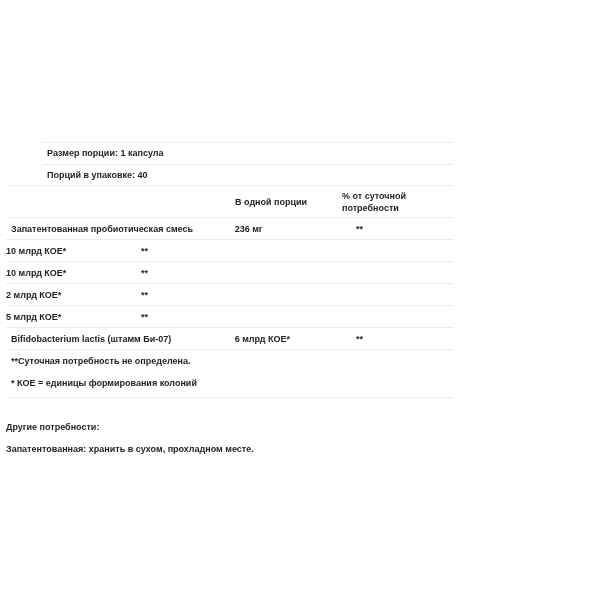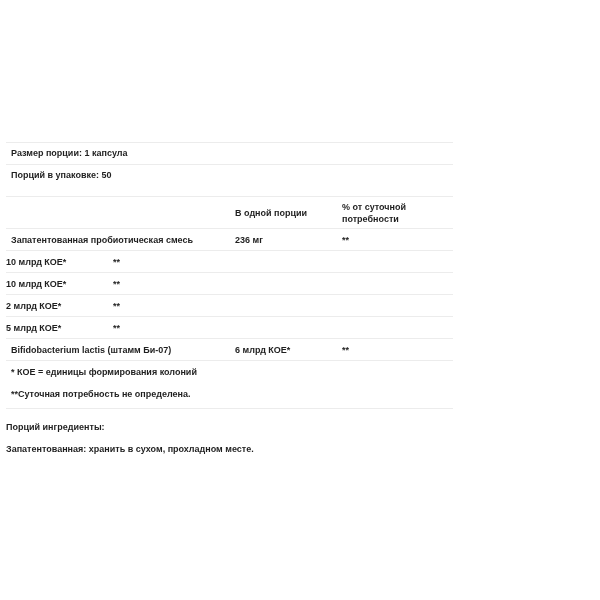--- a/index.html
+++ b/index.html
@@ -25,27 +25,28 @@
       border-top: 1px solid #ececec;
       font-size: 9px;
       font-weight: bold;
       display: flex;
       align-items: center;
       box-sizing: border-box;
     }
     .row.single {
       height: 21.5px;
       padding-left: 5px;
+      margin-left: 36px;
     }
     .row.header {
       height: 32px;
-      margin-top: 11px;
     }
     .row.item {
       height: 22px;
+      gap: 28px;
     }
     .c1 { width: 229px; padding-left: 5px; box-sizing: border-box; }
     .c2 { width: 107px; }
     .c3 { width: 111px; line-height: 12px; }
     .footnotes {
       border-top: 1px solid #ececec;
       border-bottom: 1px solid #ececec;
       padding: 6px 0 8px 5px;
       font-size: 9px;
       font-weight: bold;
@@ -65,21 +66,21 @@
     }
   </style>
 </head>
 <body>
 
 <div class="facts">
   <div class="row single">
     <span>Размер порции: 1 капсула</span>
   </div>
   <div class="row single">
-    <span>Порций в упаковке: 50</span>
+    <span>Порций в упаковке: 40</span>
   </div>
   <div class="row header">
     <div class="c1"></div>
     <div class="c2">В одной порции</div>
     <div class="c3">% от суточной потребности</div>
   </div>
   <div class="row item">
     <div class="c1">Запатентованная пробиотическая смесь</div>
     <div class="c2">236 мг</div>
     <div class="c3">**</div>
@@ -99,19 +100,19 @@
   <div class="row item">
     <div class="c2">5 млрд КОЕ*</div>
     <div class="c3">**</div>
   </div>
   <div class="row item">
     <div class="c1">Bifidobacterium lactis (штамм Би-07)</div>
     <div class="c2">6 млрд КОЕ*</div>
     <div class="c3">**</div>
   </div>
   <div class="footnotes">
+    <div>**Суточная потребность не определена.</div>
     <div>* КОЕ = единицы формирования колоний</div>
-    <div>**Суточная потребность не определена.</div>
   </div>
 </div>
 
-<div class="extra" style="top:422px;">Порций ингредиенты:</div>
+<div class="extra" style="top:422px;">Другие потребности:</div>
 <div class="extra" style="top:444px;">Запатентованная: хранить в сухом, прохладном месте.</div>
 
 </body></html>

